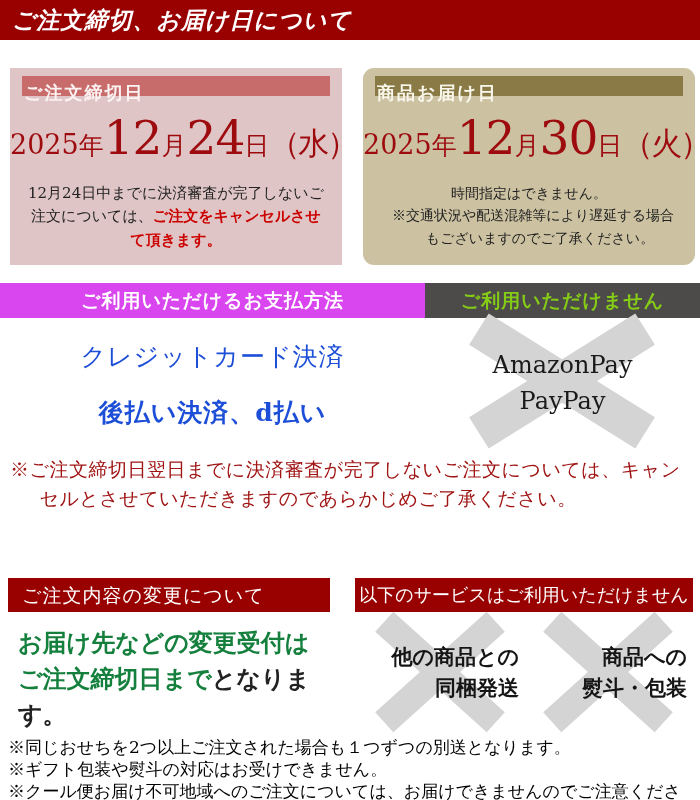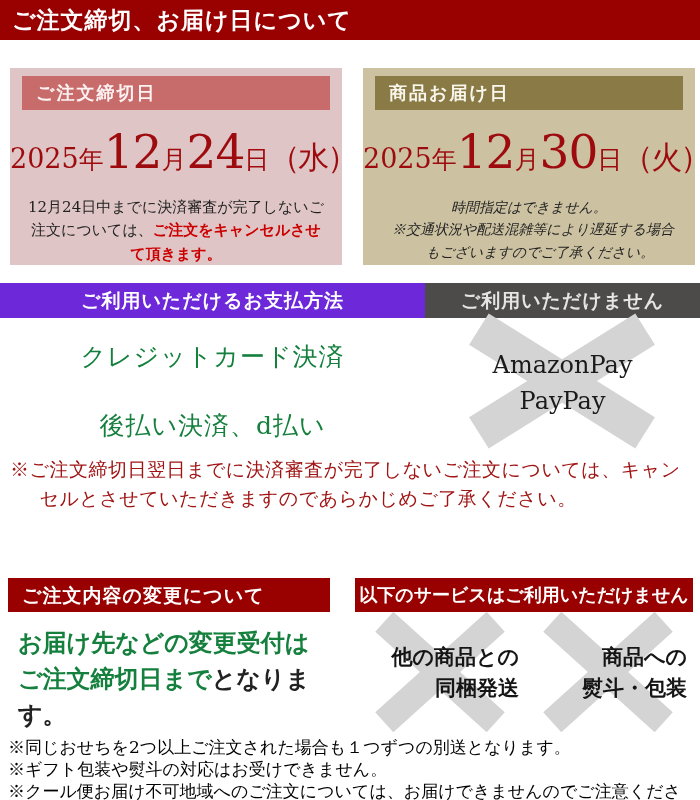--- a/index.html
+++ b/index.html
@@ -9,66 +9,67 @@
     width:700px; height:800px; position:relative; overflow:hidden;
   }
   .page { position:absolute; inset:0; width:700px; height:800px; background:#ffffff; }
 
   
   .title-bar {
     position:absolute; left:0; top:0; width:700px; height:40px;
     background:#990000; color:#ffffff;
     font-size:23px; font-weight:bold; line-height:40px; padding-left:12px;
     letter-spacing:1px;
+    font-style:italic;
   }
 
   
   .box { position:absolute; top:68px; width:332px; height:197px; }
   .box-deadline { left:10px;  background:#dfc5c5; }
-  .box-delivery { left:363px; background:#ccc2a2; }
+  .box-delivery { left:363px; background:#ccc2a2;border-radius:11px; }
   .box-head {
-    margin:8px 12px 0 12px; height:34px; line-height:34px;
-    font-size:18px; font-weight:bold; padding-left:14px; letter-spacing:2px;
+    margin:8px 12px 0 12px; height:20px; line-height:34px;
+    font-size:18px; font-weight:bold; padding-left:2px; letter-spacing:2px;
   }
   .box-deadline .box-head { background:#c76b6b; color:#fdf2f2; }
   .box-delivery .box-head { background:#8a7b46; color:#f9f6ec; }
 
   .date-line {
     display:flex; align-items:baseline; 
     margin-top:14px; color:#9e0b0f; white-space:nowrap; height:58px;
   }
   .d-sm   { font-size:27px; }
   .d-unit { font-size:25px; }
   .d-big  { font-size:47px; letter-spacing:-1px; }
   .d-wd   { font-size:31px; letter-spacing:-2px; }
 
   .box-note {
     margin:14px 15px 0 15px; font-size:15px; line-height:1.55; color:#222222;text-align:center;
   }
-  .box-delivery .box-note { font-size:14px; line-height:1.6;font-style:italic; }
+  .box-delivery .box-note { font-size:14px; line-height:1.6; }
   .note-alert { color:#cc0000; font-weight:bold; }
   .hang { display:block; padding-left:1em; text-indent:-1em;margin-left:8px; }
 
   
   .pay-bar { position:absolute; left:0; top:283px; width:700px; height:35px; display:flex; }
   .pay-ok {
-    width:425px; height:35px; background:#6d28d9; color:#ffffff;
+    width:425px; height:35px; background:#d946ef; color:#ffffff;
     font-size:19px; font-weight:bold; line-height:35px; text-align:center; letter-spacing:1px;
   }
   .pay-ng {
-    width:275px; height:35px; background:#4d4a4a; color:#e5e5e5;
+    width:275px; height:35px; background:#4d4a4a; color:#84cc16;
     font-size:19px; font-weight:bold; line-height:35px; text-align:center; letter-spacing:1px;
   }
 
   
   .pay-methods {
     position:absolute; left:0; top:340px; width:425px; text-align:center;
-    font-size:25px; color:#15803d; letter-spacing:1px;
-  }
-  .pay-methods .method + .method { margin-top:36px; }
+    font-size:25px; color:#1d4ed8; letter-spacing:1px;
+  }
+  .pay-methods .method + .method { margin-top:23px;font-weight:bold; }
 
   .pay-unavailable {
     position:absolute; left:425px; top:325px; width:275px; height:115px;
   }
   .pay-unavailable .labels {
     position:relative; z-index:2; text-align:center; padding-top:22px;
     font-size:24px; color:#1a1a1a; line-height:1.5;
   }
 
   
@@ -88,21 +89,21 @@
     position:absolute; left:10px; top:455px; width:684px;
     font-size:19px; line-height:1.5; color:#a01414;
     padding-left:1.55em; text-indent:-1.55em; letter-spacing:0.5px;
   }
 
   
   .sec-change { position:absolute; left:8px; top:578px; width:322px; }
   .sec-services { position:absolute; left:355px; top:578px; width:338px; }
   .sec-bar {
     height:34px; line-height:34px; background:#990000; color:#ffffff;
-    font-weight:bold;
+    font-weight:normal;
   }
   .sec-change .sec-bar { font-size:19px; padding-left:14px; letter-spacing:1px; }
   .sec-services .sec-bar { font-size:18px; text-align:center; letter-spacing:0; }
 
   .change-text {
     margin:13px 0 0 10px; font-size:24px; font-weight:bold; line-height:1.5;
   }
   .change-red { color:#15803d; }
   .change-black { color:#222222; }
 

